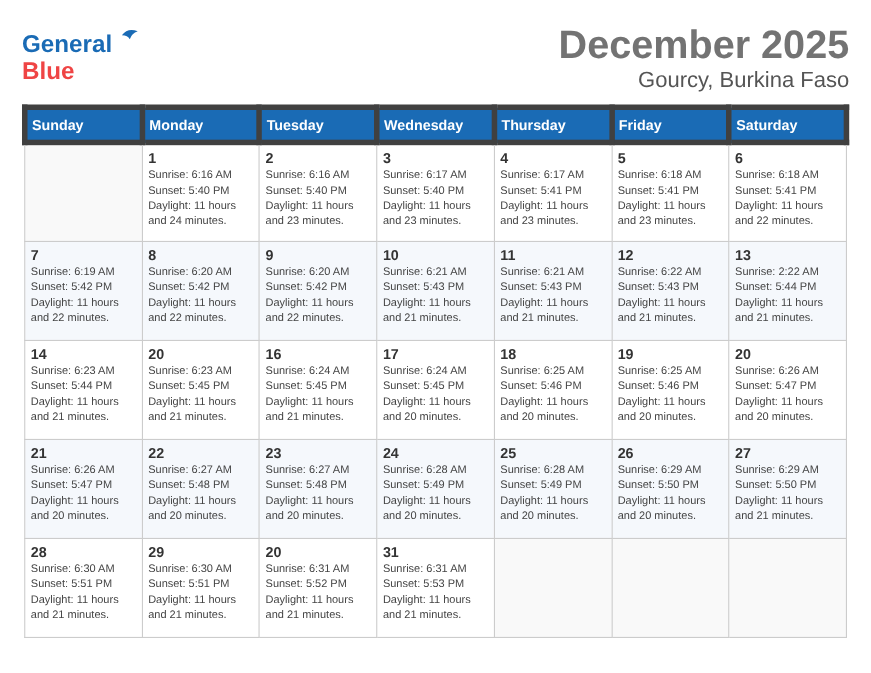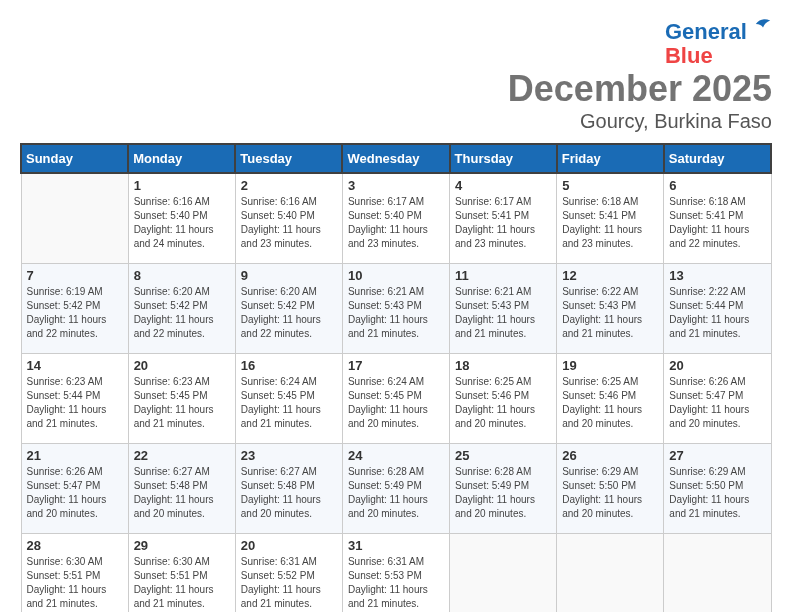--- a/index.html
+++ b/index.html
@@ -6,23 +6,22 @@
     body {
       font-family: Arial, sans-serif;
       background: #fff;
       width: 792px;
       min-height: 612px;
       padding: 20px;
     }
     .header {
       display: flex;
       justify-content: space-between;
-      align-items: flex-end;
+      align-items: center;
       margin-bottom: 10px;
-      flex-direction: column;
     }
     .logo {
       display: flex;
       align-items: center;
     }
     .logo-text {
       font-size: 22px;
       font-weight: bold;
       color: #333;
       line-height: 1.1;
@@ -54,21 +53,21 @@
       border-collapse: collapse;
       table-layout: fixed;
     }
     thead tr th {
       background-color: #1a6bb5;
       color: #fff;
       font-size: 13px;
       font-weight: bold;
       padding: 6px 4px;
       text-align: left;
-      border: 2px solid #404040;
+      border: 5px solid #404040;
     }
     tbody tr td {
       border: 1px solid #ccc;
       vertical-align: top;
       padding: 4px 5px;
       font-size: 10.5px;
       color: #333;
       height: 90px;
     }
     tbody tr td.empty {

